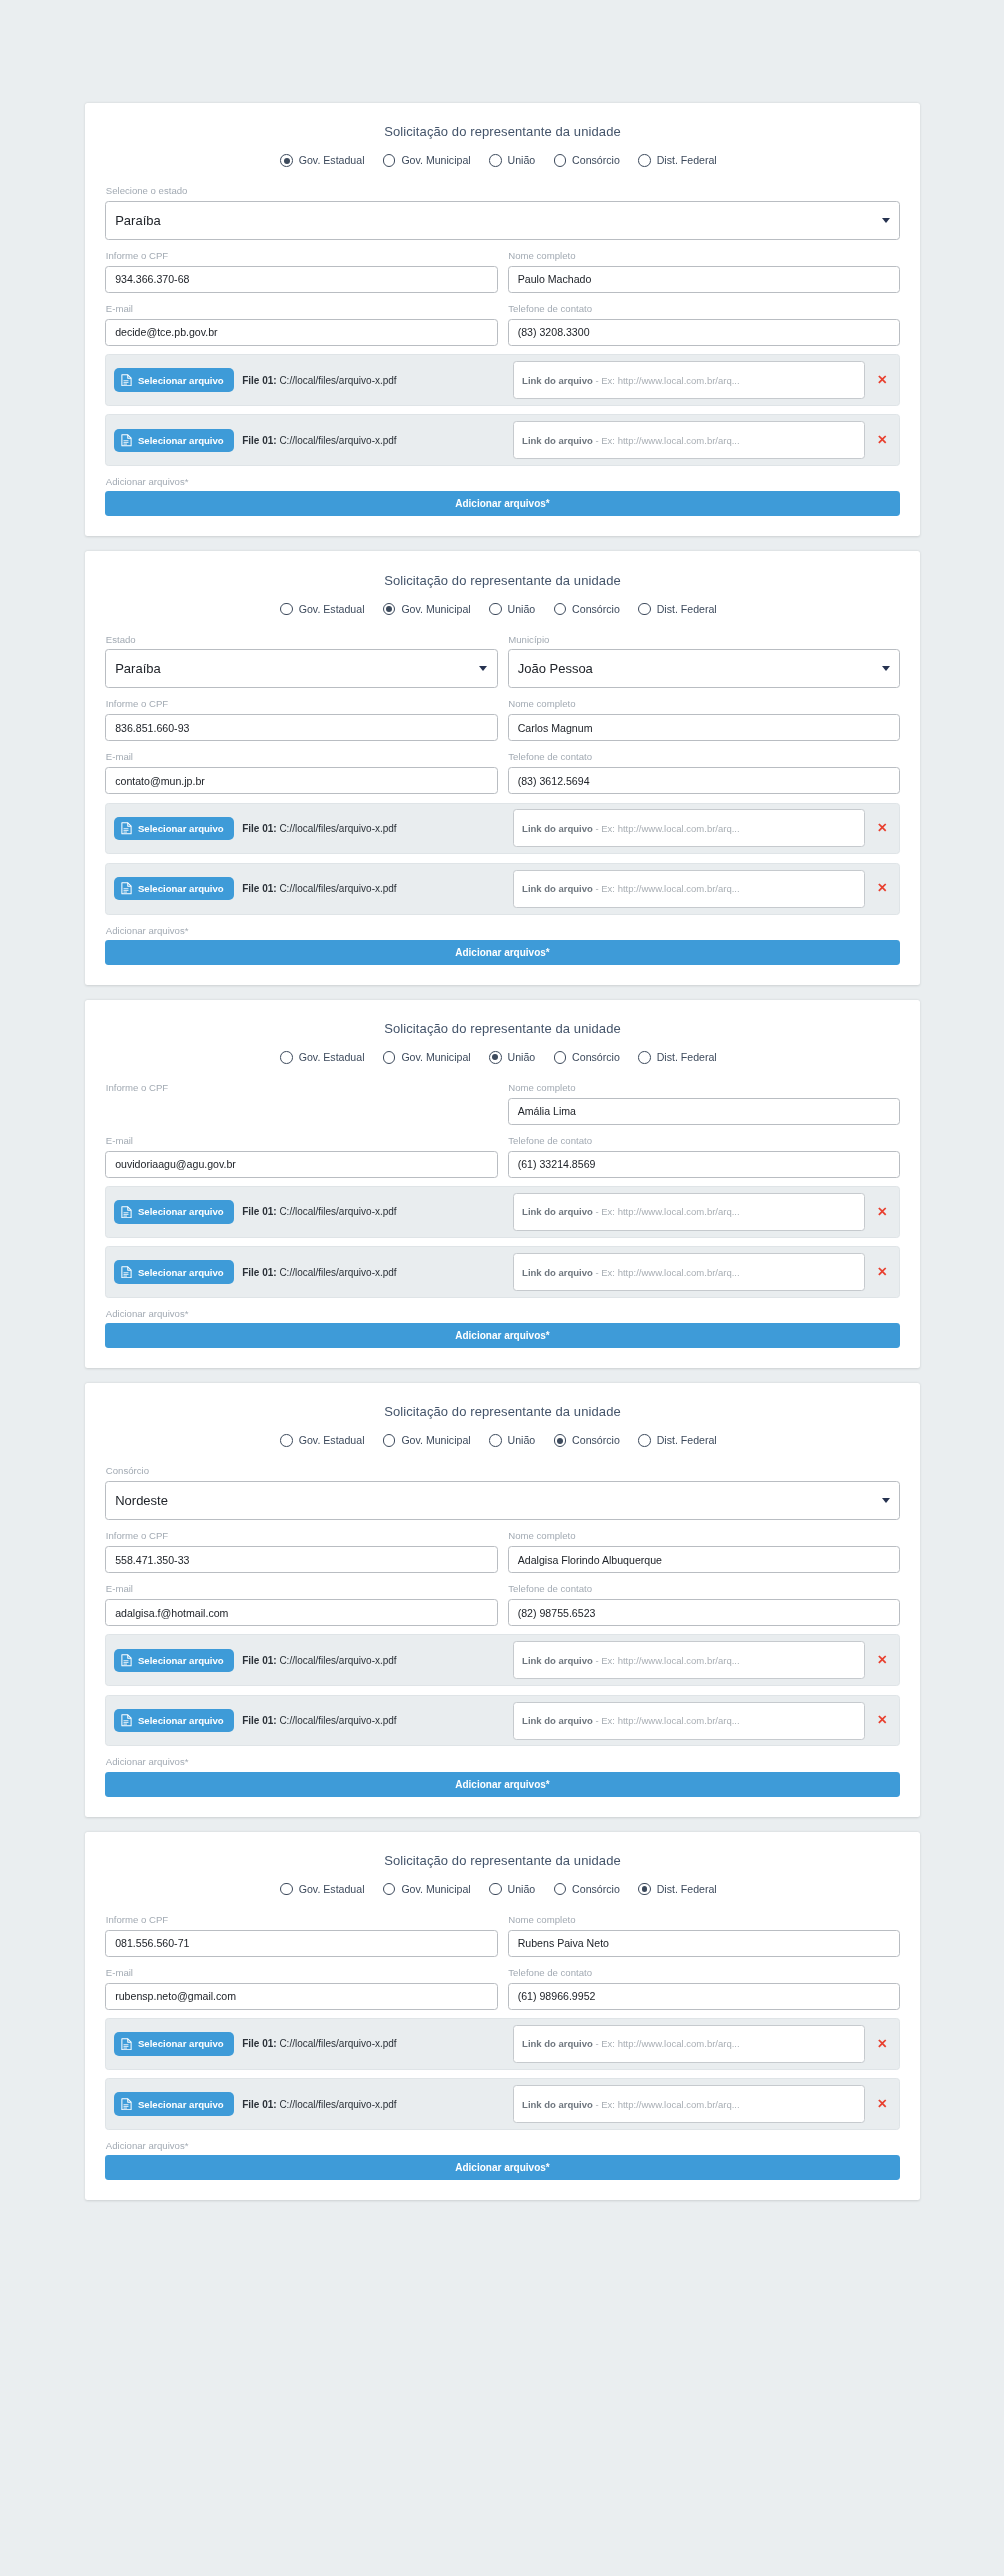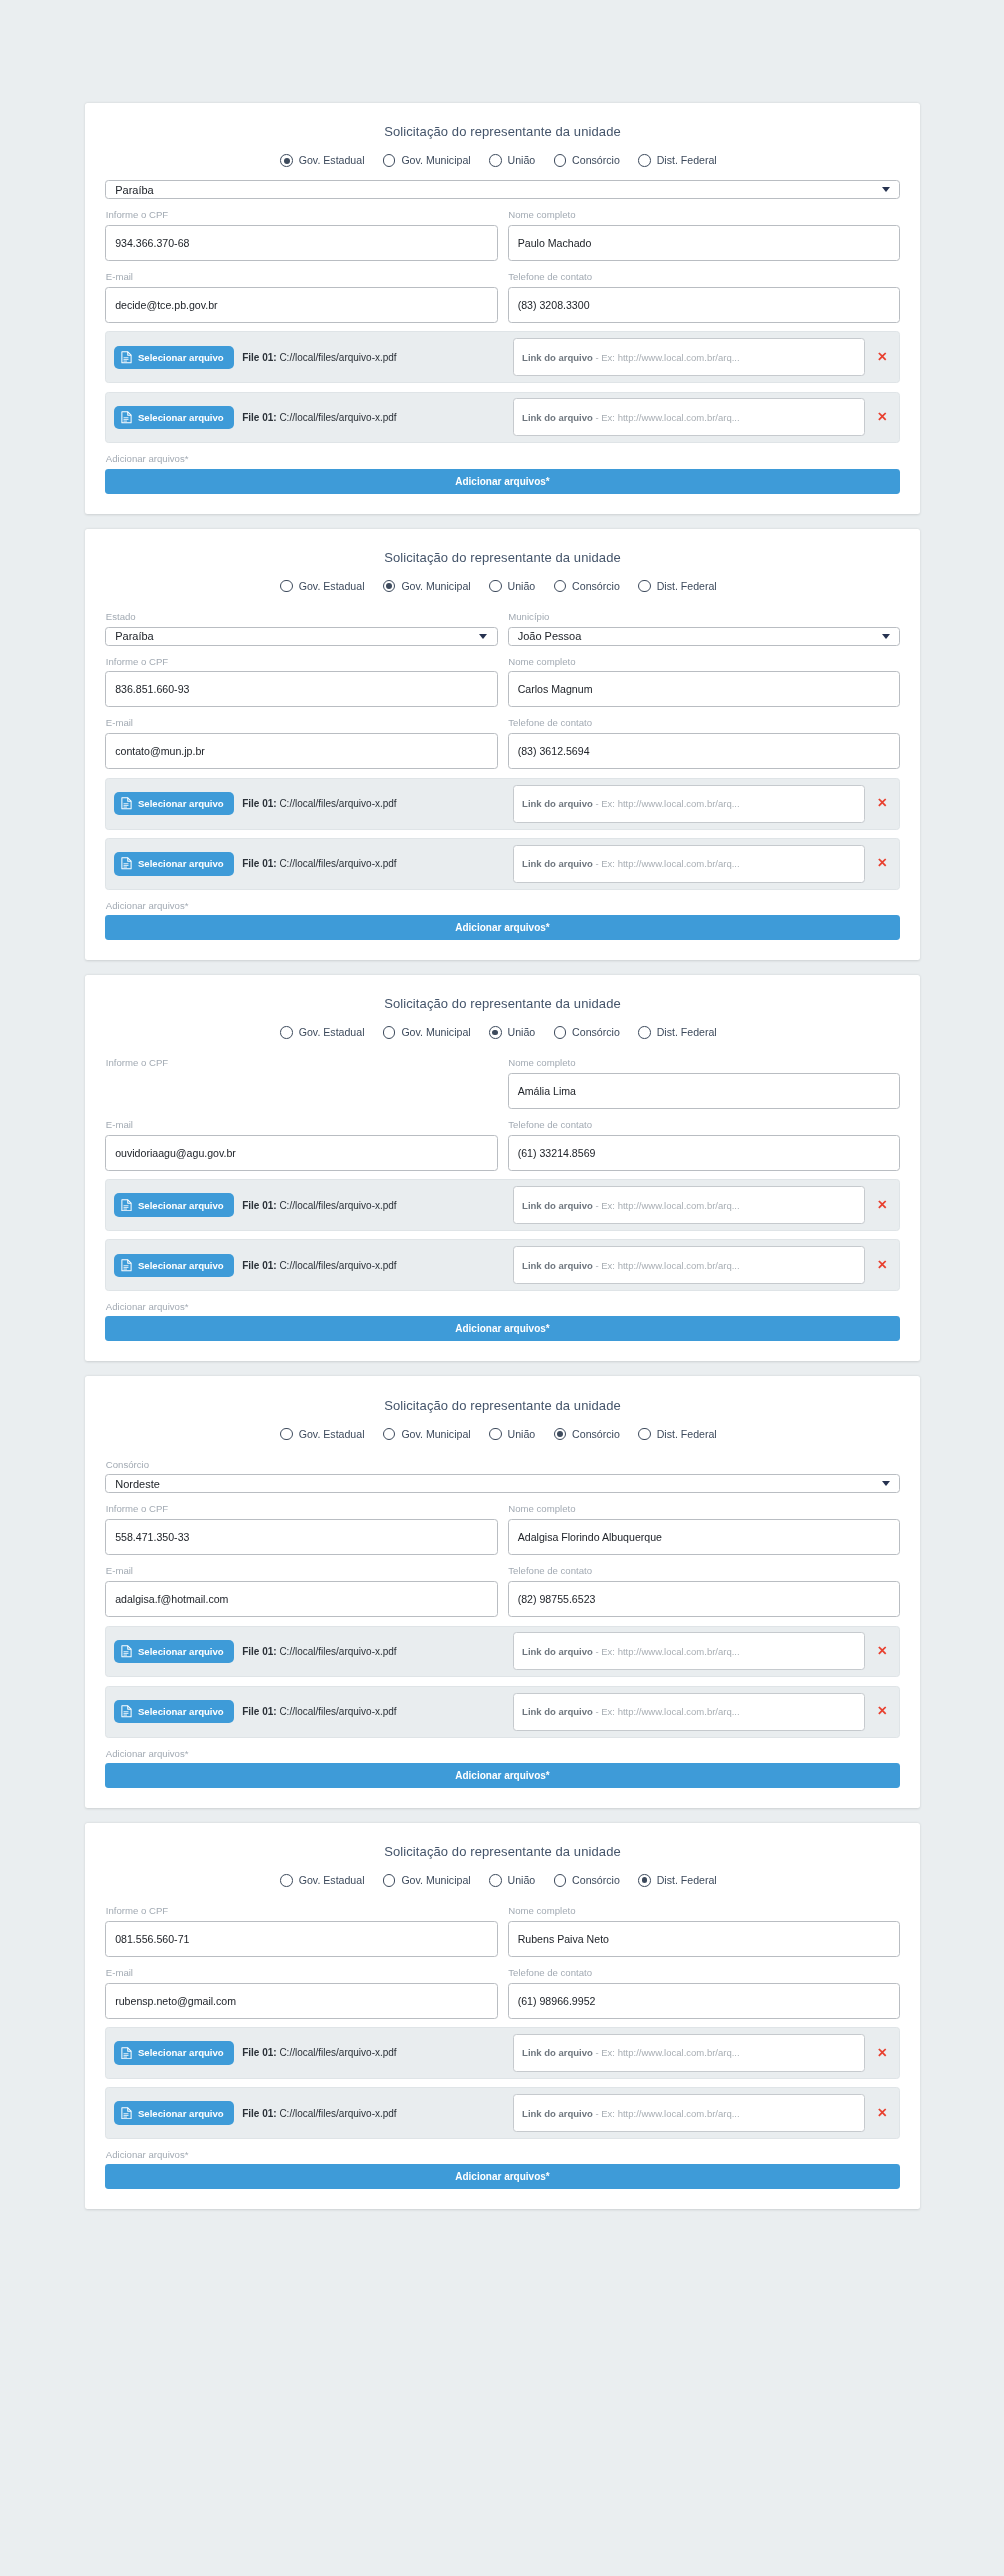--- a/index.html
+++ b/index.html
@@ -98,42 +98,42 @@
   .field-label {
     display: block;
     font-size: 9.6px;
     color: #a2aab3;
     padding: 5px 0 3.4px 0.8px;
     line-height: 1.3;
   }
 
   .input-box {
     width: 100%;
-    height: 36px;
+    height: 27px;
     border: 0.8px solid #b9bdc2;
     border-radius: 3.4px;
     background: #fff;
     display: flex;
     align-items: center;
     padding: 0 9.2px;
     font-size: 10.6px;
     color: #20242a;
   }
 
   .select-box {
     width: 100%;
-    height: 19px;
+    height: 39px;
     border: 0.8px solid #b9bdc2;
     border-radius: 3.4px;
     background: #fff;
     display: flex;
     align-items: center;
     justify-content: space-between;
     padding: 0 9.2px;
-    font-size: 11px;
+    font-size: 13px;
     color: #20242a;
     cursor: pointer;
   }
   .caret {
     width: 0; height: 0;
     border-left: 4.2px solid transparent;
     border-right: 4.2px solid transparent;
     border-top: 5.9px solid #263250;
     flex: none;
     margin-left: 6.7px;
@@ -253,20 +253,21 @@
           <label class="radio-item">
             <span class="radio-dot"></span>
             <span class="radio-label">Consórcio</span>
           </label>
           <label class="radio-item">
             <span class="radio-dot"></span>
             <span class="radio-label">Dist. Federal</span>
           </label>
         </div><div class="field-grid">
           <div class="field full">
+            <span class="field-label">Selecione o estado</span>
             <div class="select-box">
               <span>Paraíba</span>
               <span class="caret"></span>
             </div>
           </div>
         </div><div class="field-grid">
           <div class="field">
             <span class="field-label">Informe o CPF</span>
             <div class="input-box">
               <span>934.366.370-68</span>

